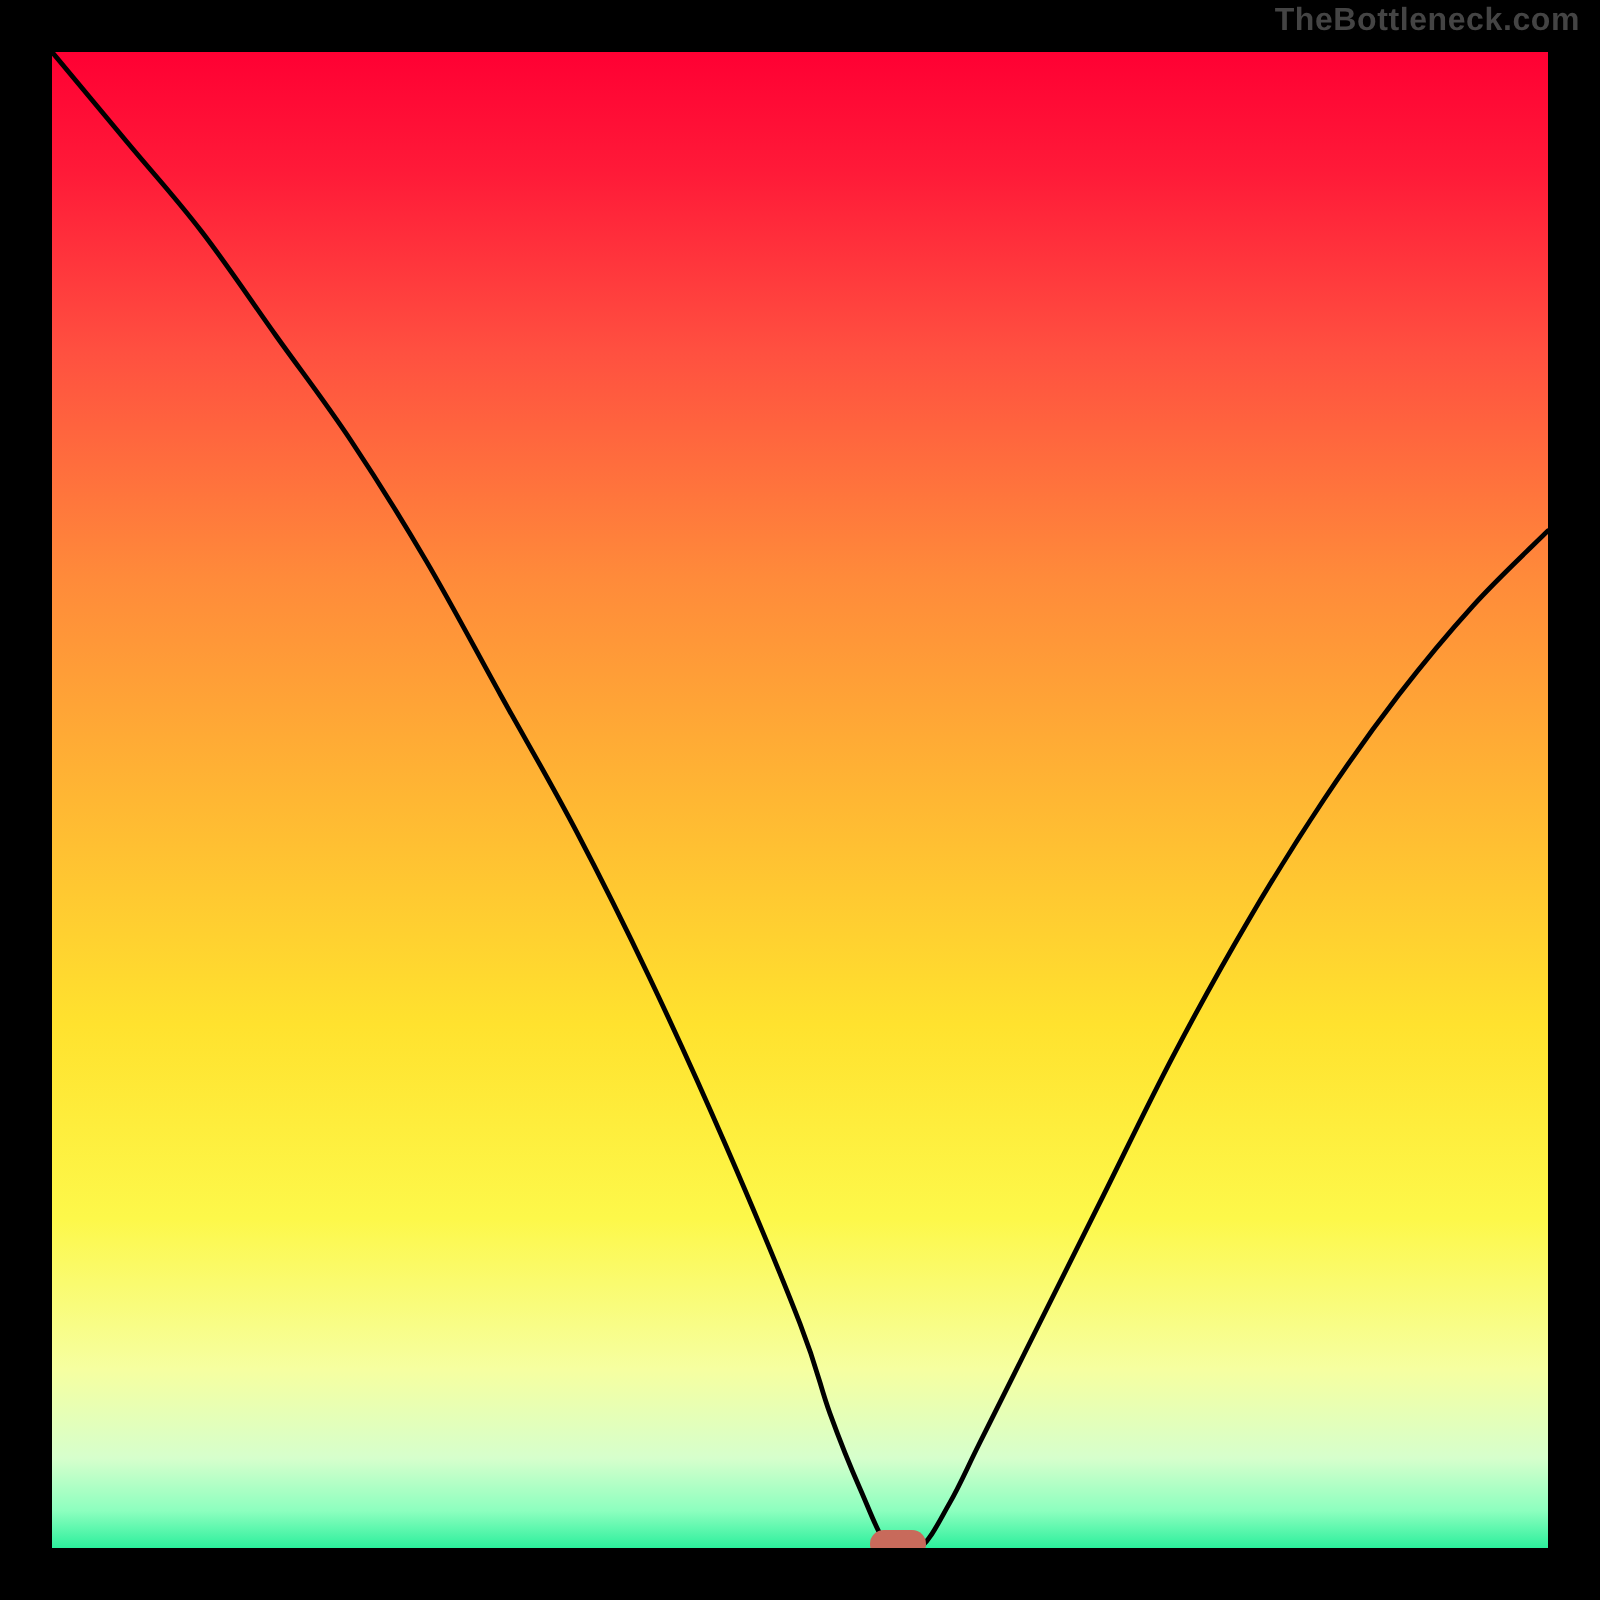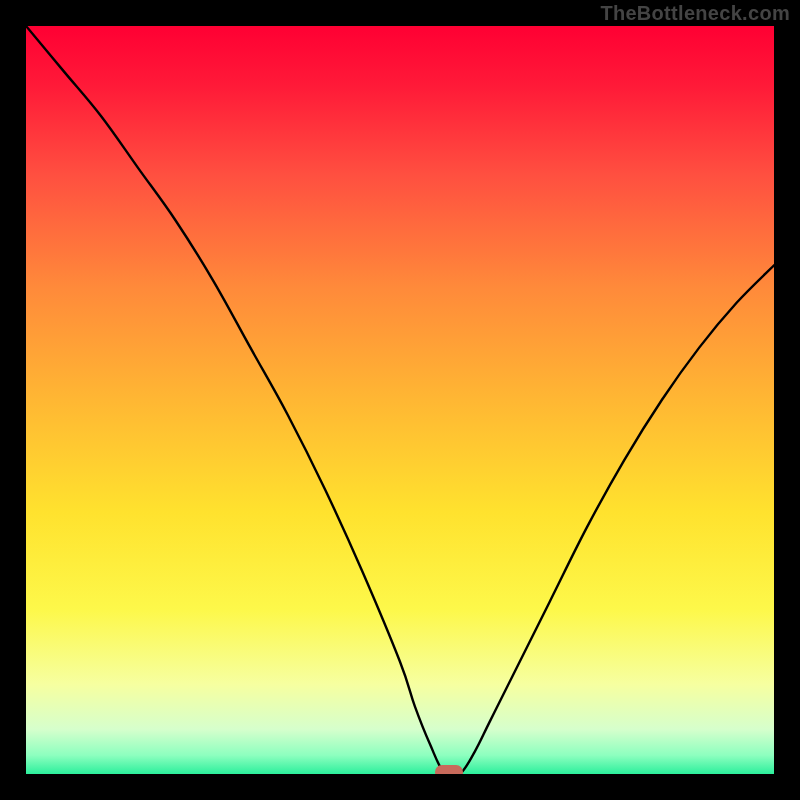--- a/index.html
+++ b/index.html
@@ -15,21 +15,21 @@
     position: relative;
     width: 800px;
     height: 800px;
     background: #000;
   }
   .watermark {
     position: absolute;
     top: 2px;
     right: 10px;
     color: #444;
-    font-size: 20px;
+    font-size: 16px;
     font-weight: 600;
     letter-spacing: 0.3px;
     z-index: 10;
     user-select: none;
   }
   .plot-area {
     position: absolute;
     left: 26px;
     top: 26px;
     width: 748px;

